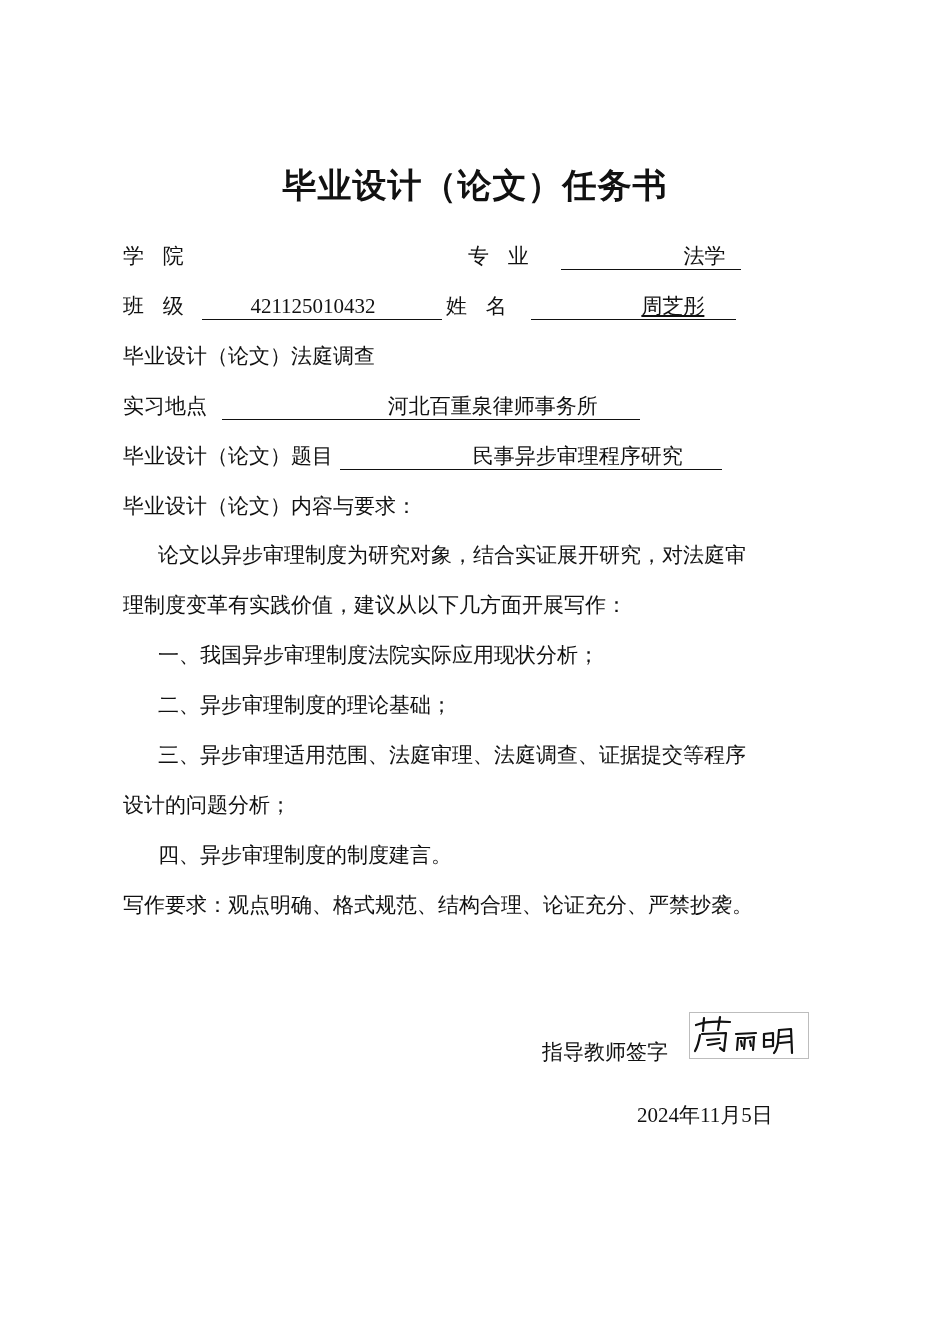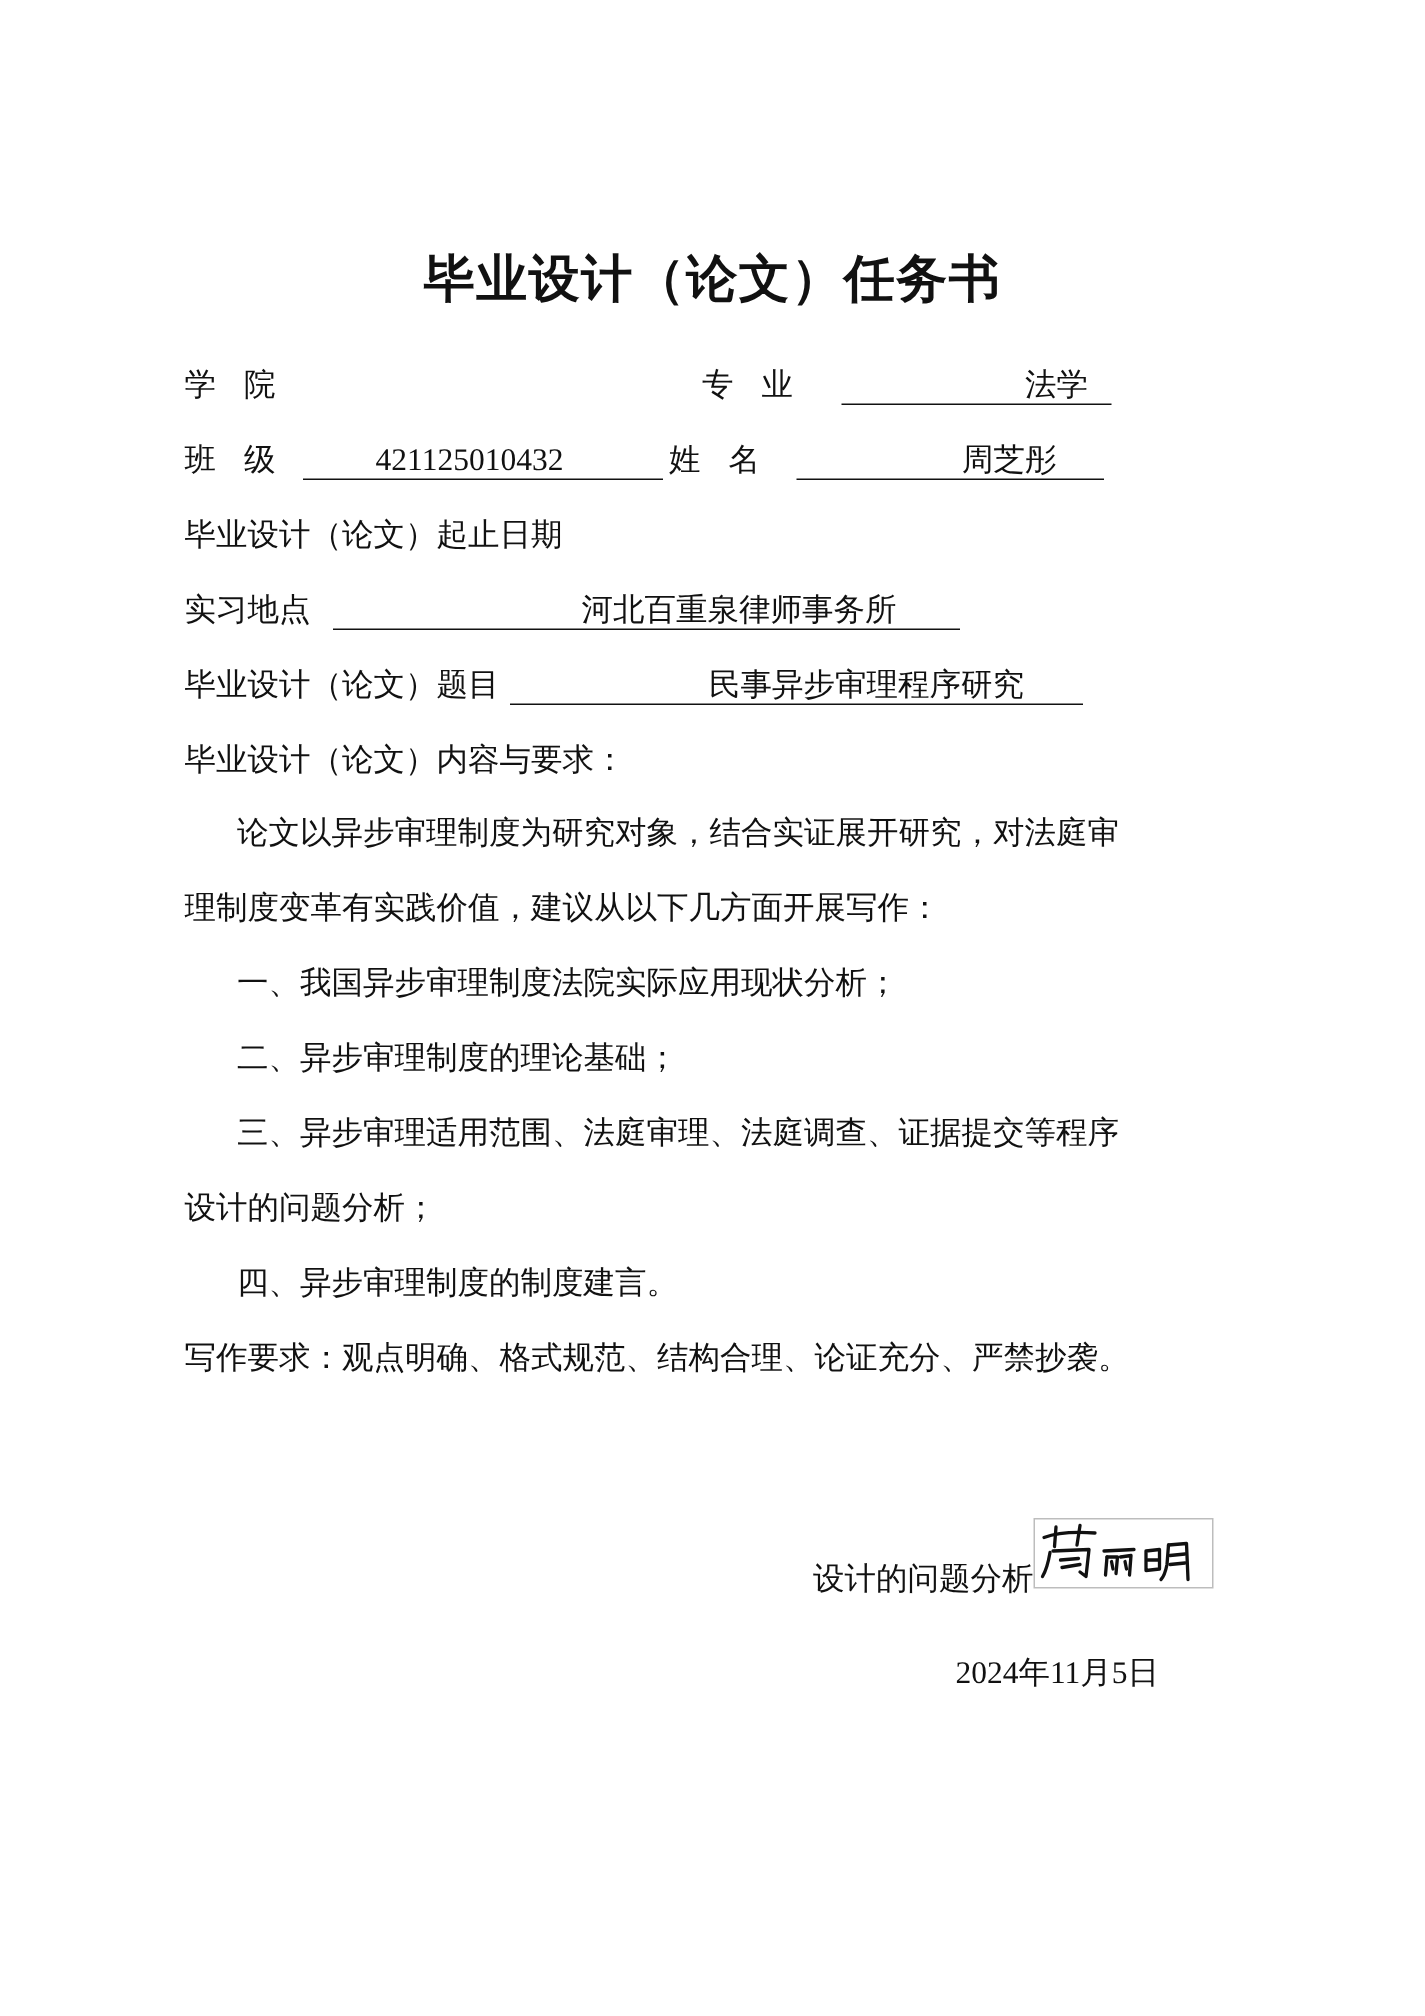--- a/index.html
+++ b/index.html
@@ -31,25 +31,25 @@
     <span style="letter-spacing:6px;">专 业</span>
     <span class="u" style="width:180px; margin-left:20px;"><span style="left:122px;">法学</span></span>
   </div>
 
   <div class="abs line" style="top:292px; left:123px;">
     <span style="letter-spacing:6px;">班 级</span>
     <span class="u" style="width:240px; margin-left:6px;"><span style="left:48px; font-family:'Liberation Serif', serif;">421125010432</span></span>
   </div>
   <div class="abs line" style="top:292px; left:446px;">
     <span style="letter-spacing:6px;">姓 名</span>
-    <span class="u" style="width:205px; margin-left:12px;"><span style="left:110px;">周芝彤</span></span>
+    <span class="u" style="width:205px; margin-left:12px;"><span style="left:110px;text-decoration:underline;">周芝彤</span></span>
   </div>
 
   <div class="abs line" style="top:342px; left:123px;">
-    <span>毕业设计（论文）起止日期</span>
+    <span>毕业设计（论文）法庭调查</span>
   </div>
 
   <div class="abs line" style="top:392px; left:123px;">
     <span>实习地点</span>
     <span class="u" style="width:418px; margin-left:8px;"><span style="left:166px;">河北百重泉律师事务所</span></span>
   </div>
 
   <div class="abs line" style="top:442px; left:123px;">
     <span>毕业设计（论文）题目</span>
     <span class="u" style="width:382px;"><span style="left:133px;">民事异步审理程序研究</span></span>
@@ -59,21 +59,21 @@
 
   <div class="abs line" style="top:541px; left:158px;">论文以异步审理制度为研究对象，结合实证展开研究，对法庭审</div>
   <div class="abs line" style="top:591px; left:123px;">理制度变革有实践价值，建议从以下几方面开展写作：</div>
   <div class="abs line" style="top:641px; left:158px;">一、我国异步审理制度法院实际应用现状分析；</div>
   <div class="abs line" style="top:691px; left:158px;">二、异步审理制度的理论基础；</div>
   <div class="abs line" style="top:741px; left:158px;">三、异步审理适用范围、法庭审理、法庭调查、证据提交等程序</div>
   <div class="abs line" style="top:791px; left:123px;">设计的问题分析；</div>
   <div class="abs line" style="top:841px; left:158px;">四、异步审理制度的制度建言。</div>
   <div class="abs line" style="top:891px; left:123px;">写作要求：观点明确、格式规范、结构合理、论证充分、严禁抄袭。</div>
 
-  <div class="abs line" style="top:1038px; left:542px;">设计的问题分析</div>
+  <div class="abs line" style="top:1038px; left:542px;">指导教师签字</div>
   <div class="sigbox">
     <svg viewBox="0 0 118 45">
       <g fill="none" stroke="#111" stroke-width="2.2" stroke-linecap="round" stroke-linejoin="round">
 
         <path d="M6 12 C14 9, 26 8, 40 9"></path>
         <path d="M14 5 L13 18"></path>
         <path d="M30 4 L28 17"></path>
         <path d="M10 22 C9 28, 8 33, 5 38"></path>
         <path d="M12 21 L36 20 L34 38 L30 35"></path>
         <path d="M17 27 L29 26"></path>

